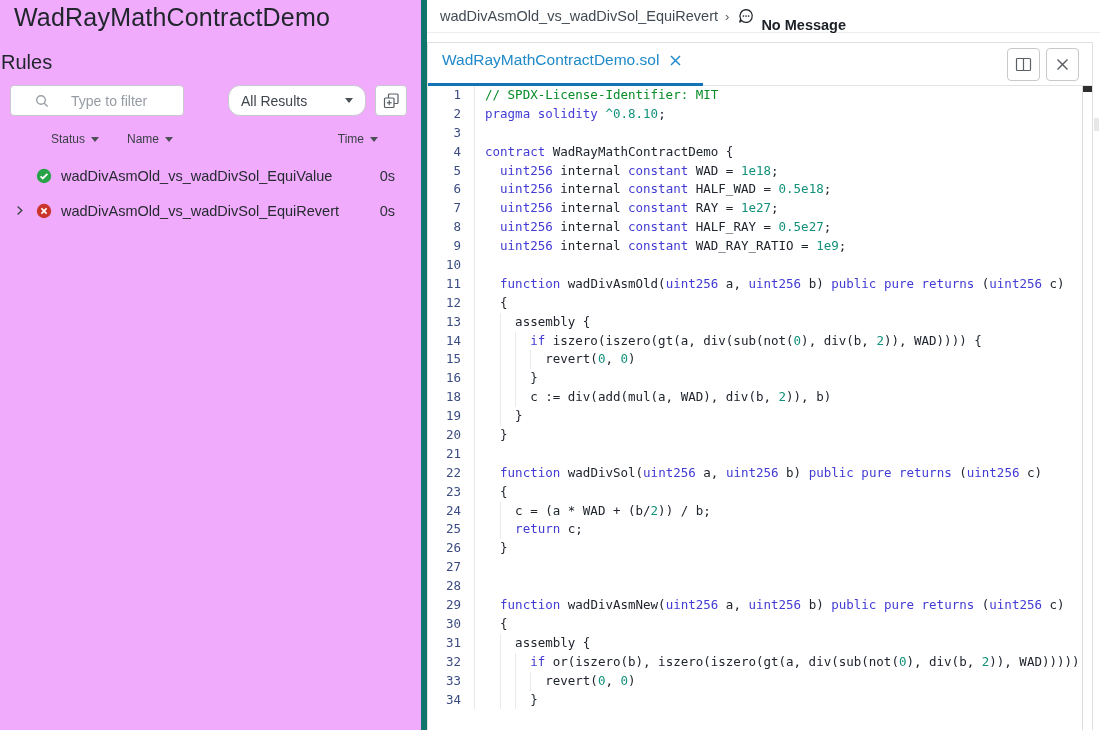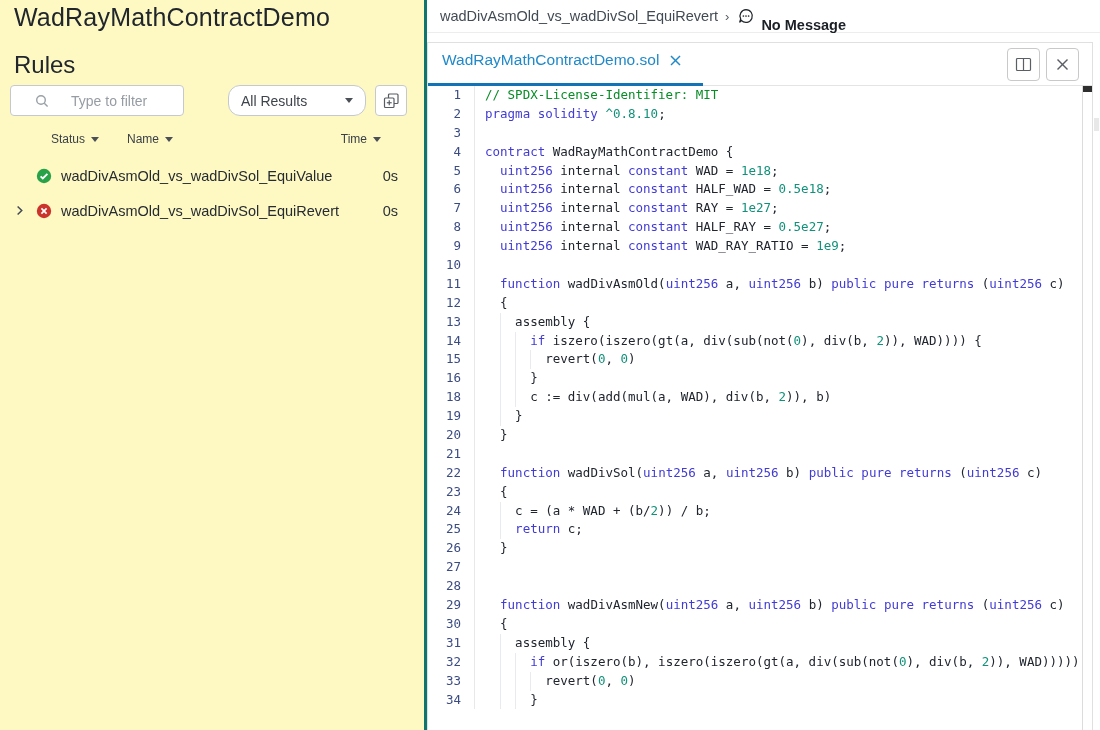--- a/index.html
+++ b/index.html
@@ -1,23 +1,23 @@
 <!DOCTYPE html>
 <html style="--accent: #1273b6; --tab-text: #2089c9; --pass-green: #28a248; --fail-red: #cb342c; --keyword: #423bd4; --number: #119179; --comment: #088c26; --code-default: #20252e; --line-number: #3b4c82;"><head>
 <meta charset="utf-8">
 <style>
   * { box-sizing: border-box; }
   html,body { margin:0; padding:0; background:#fff; }
   body { width:1100px; height:730px; overflow:hidden; font-family:"Liberation Sans",sans-serif; }
   #frame { position:relative; width:1100px; height:730px; background:#fff; }
 
   
-  .sidebar { position:absolute; left:0; top:0; bottom:0; width:427px; background:#fef9c3; border-right:3px solid #0f766e; }
+  .sidebar { position:absolute; left:0; top:0; bottom:0; width:427px; background:#f0abfc; border-right:6px solid #0f766e; }
   .sb-title { position:absolute; left:14px; top:3px; font-size:25px; color:#20262c; letter-spacing:0.2px; }
-  .sb-section { position:absolute; left:14px; top:51px; font-size:24px; color:#20262c; }
+  .sb-section { position:absolute; left:1px; top:51px; font-size:20px; color:#20262c; }
   .filter-box { position:absolute; left:10px; top:85px; width:174px; height:31px; border:1px solid #c5c9cd; border-radius:4px; display:flex; align-items:center; padding:0 24px; gap:20px; background:#fff; }
   .filter-box input { border:none; outline:none; flex:1; min-width:0; font-size:14px; color:#333; font-family:"Liberation Sans",sans-serif; background:transparent; }
   .filter-box input::placeholder { color:#969ca3; }
   .results-dd { position:absolute; left:228px; top:85px; width:138px; height:31px; border:1px solid #c5c9cd; border-radius:12px; display:flex; align-items:center; justify-content:space-between; padding:0 12px; font-size:14px; color:#3e444b; background:#fff; cursor:pointer; }
   .expand-btn { position:absolute; left:375px; top:85px; width:32px; height:31px; border:1px solid #c5c9cd; border-radius:4px; background:#fff; display:flex; align-items:center; justify-content:center; cursor:pointer; padding:0; }
   .caret { display:inline-block; width:0; height:0; border-left:4px solid transparent; border-right:4px solid transparent; border-top:5px solid #4a5056; vertical-align:middle; }
   .cols { position:absolute; left:0; right:12px; top:132px; height:18px; font-size:12px; color:#3a4046;margin-left:39px; }
   .col { position:absolute; cursor:pointer; }
   .col .caret { margin-left:6px; margin-bottom:1px; }
   .col-status { left:12px; }

